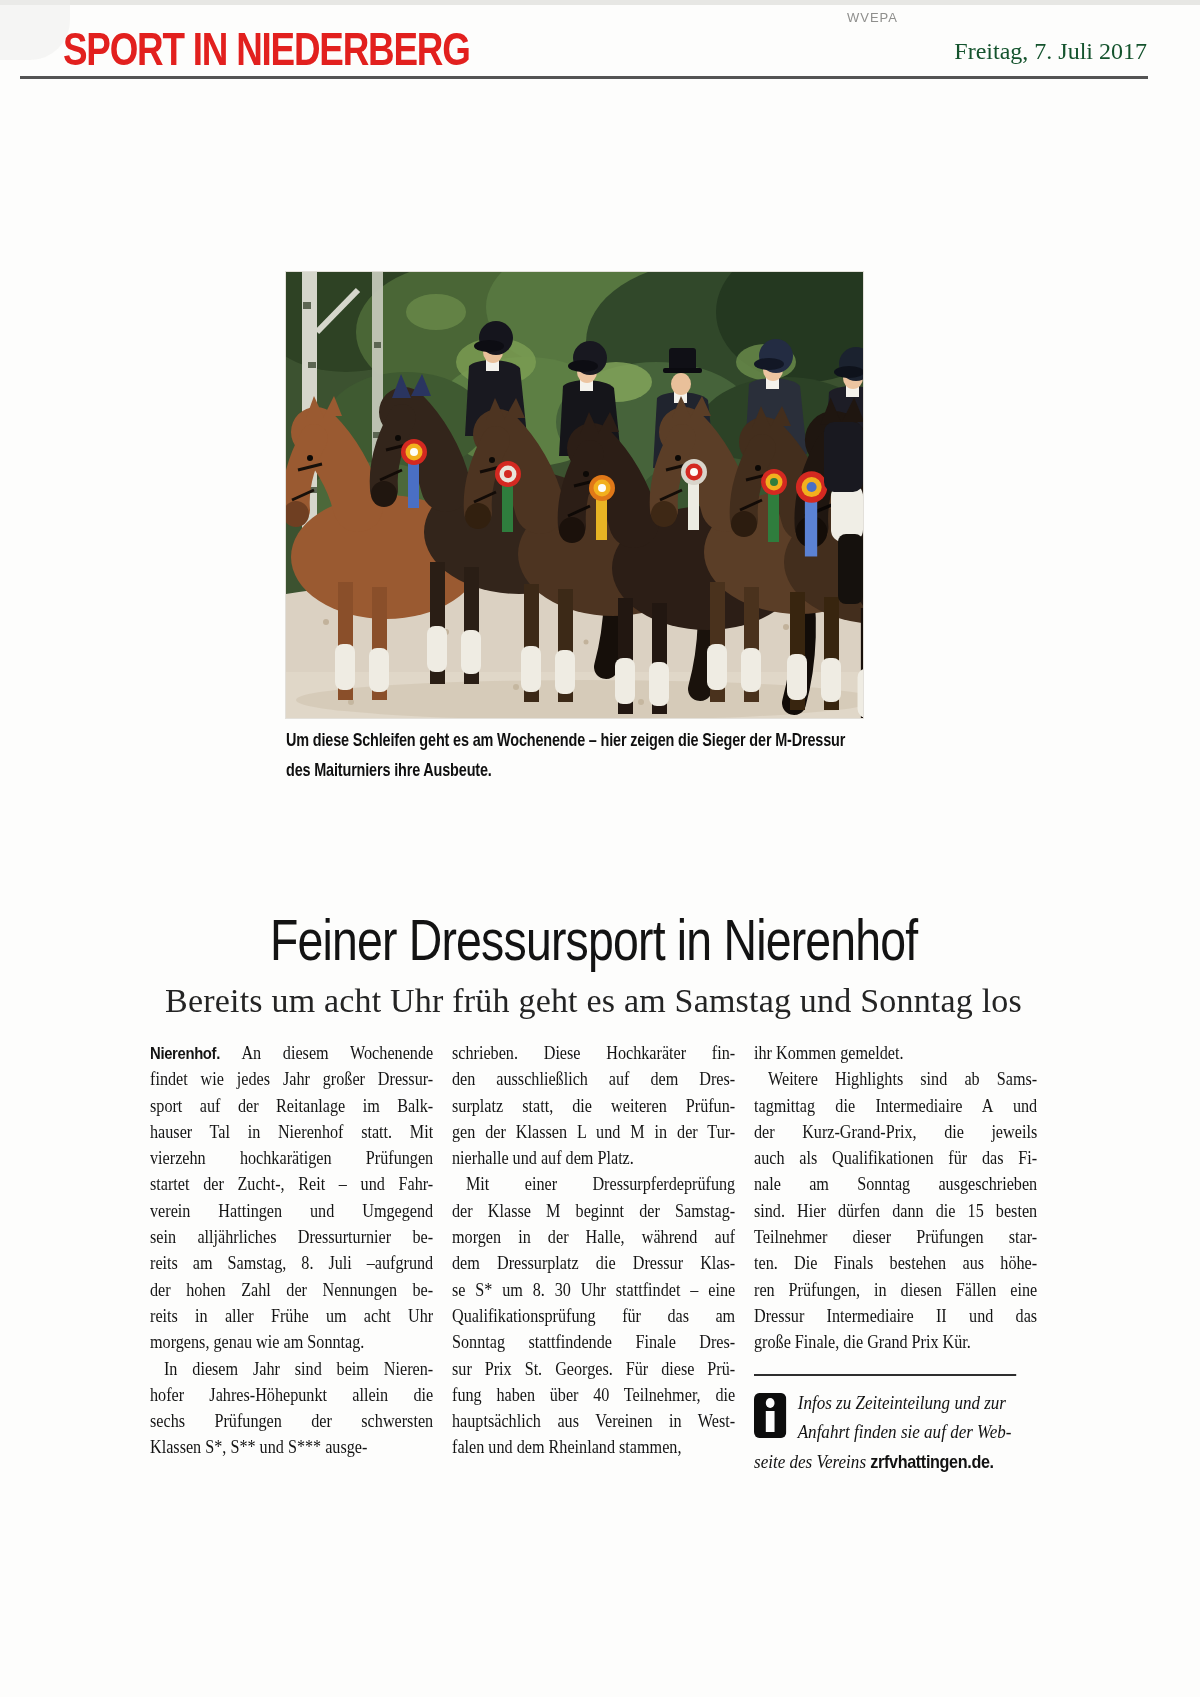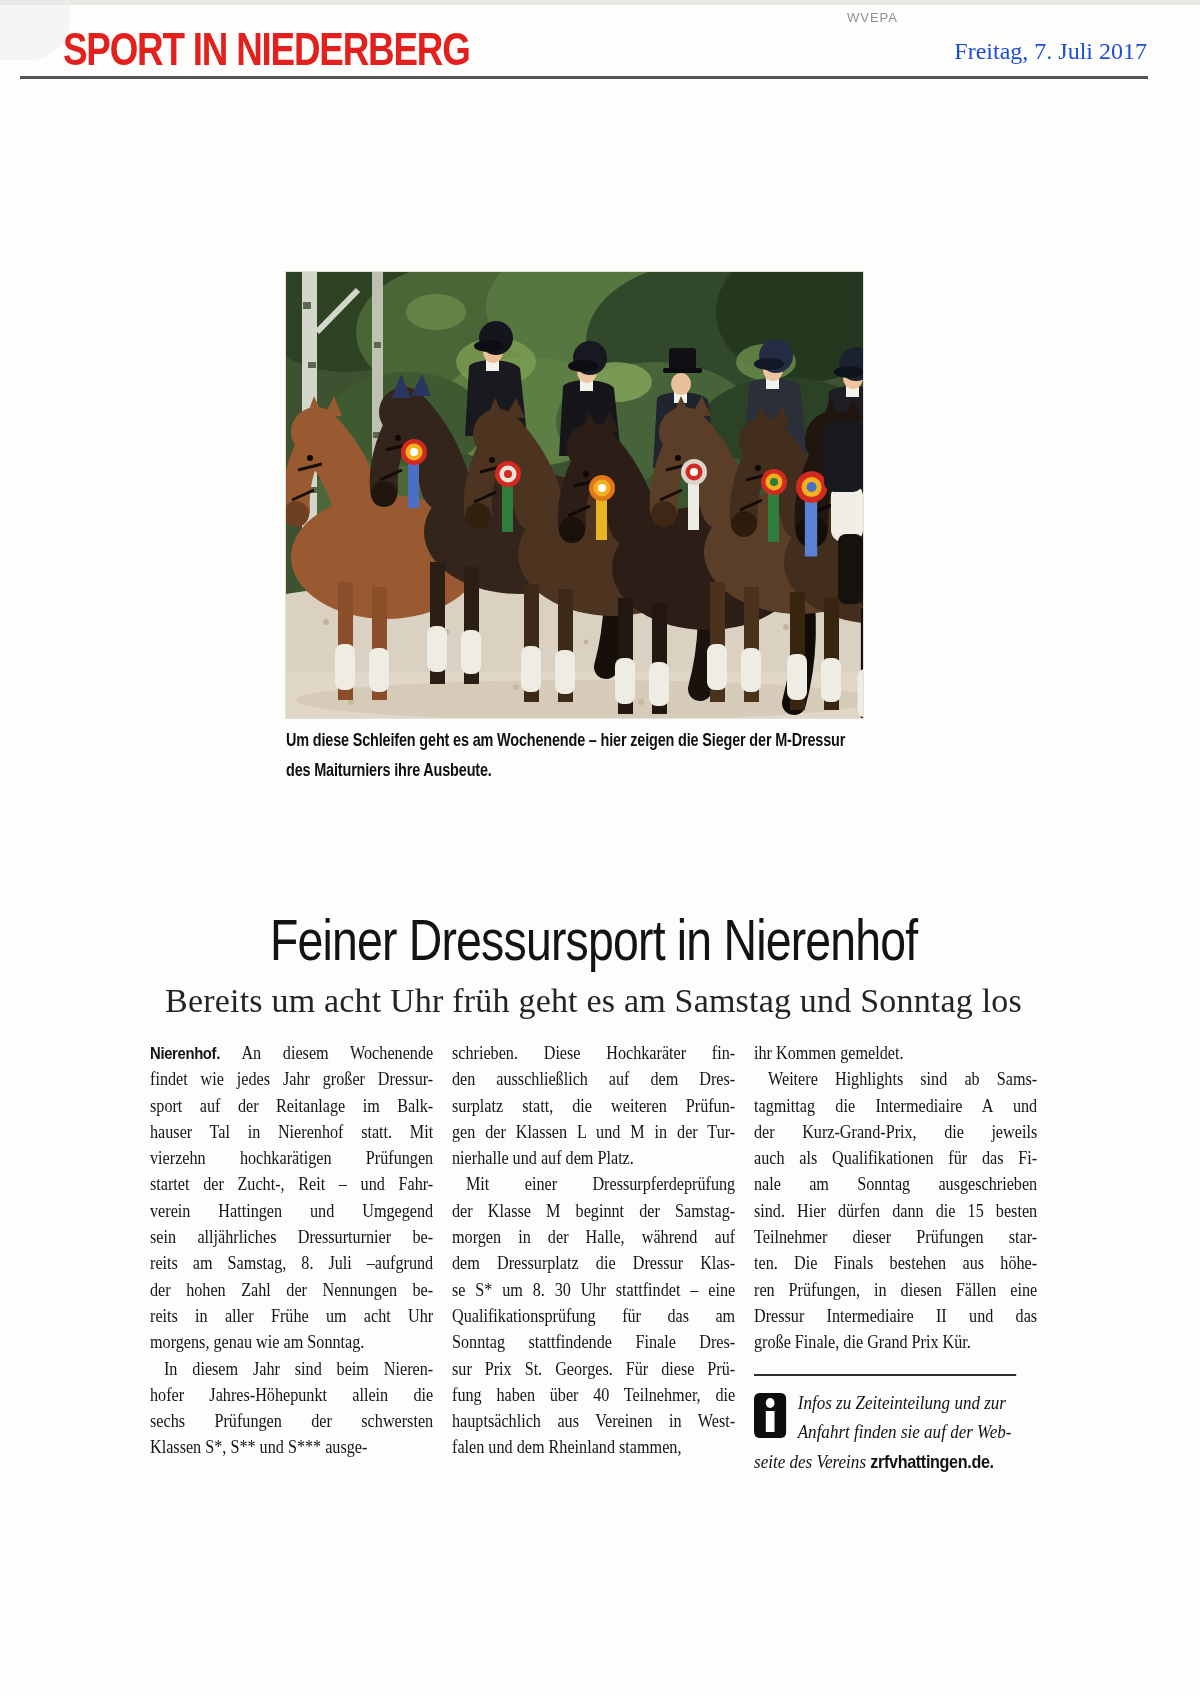--- a/index.html
+++ b/index.html
@@ -17,21 +17,21 @@
     font-family:"Liberation Sans", sans-serif; font-weight:bold;
     font-size:46px; letter-spacing:-1.5px; color:#e2201e;
     transform:scaleX(0.80); transform-origin:left top; white-space:nowrap;
   }
   .agency {
     position:absolute; top:10px; left:847px; width:300px; 
     font-family:"Liberation Sans", sans-serif; font-size:13px; color:#8f8f8d; letter-spacing:1px;
   }
   .dateline {
     position:absolute; top:38px; left:747px; width:400px; text-align:right;
-    font-size:24px; color:#1d4ed8;
+    font-size:24px; color:#14532d;
   }
   .top-rule { position:absolute; top:76px; left:20px; width:1128px; height:3px; background:#545454; }
 
   
   .photo-wrap { position:absolute; left:286px; top:272px; width:577px; height:446px; outline:1px solid #e3e0da; }
   .photo-wrap svg { display:block; }
   .caption {
     position:absolute; left:286px; top:725px; width:742px;
     font-family:"Liberation Sans", sans-serif; font-weight:bold;
     font-size:18.5px; line-height:30px; color:#101010;

